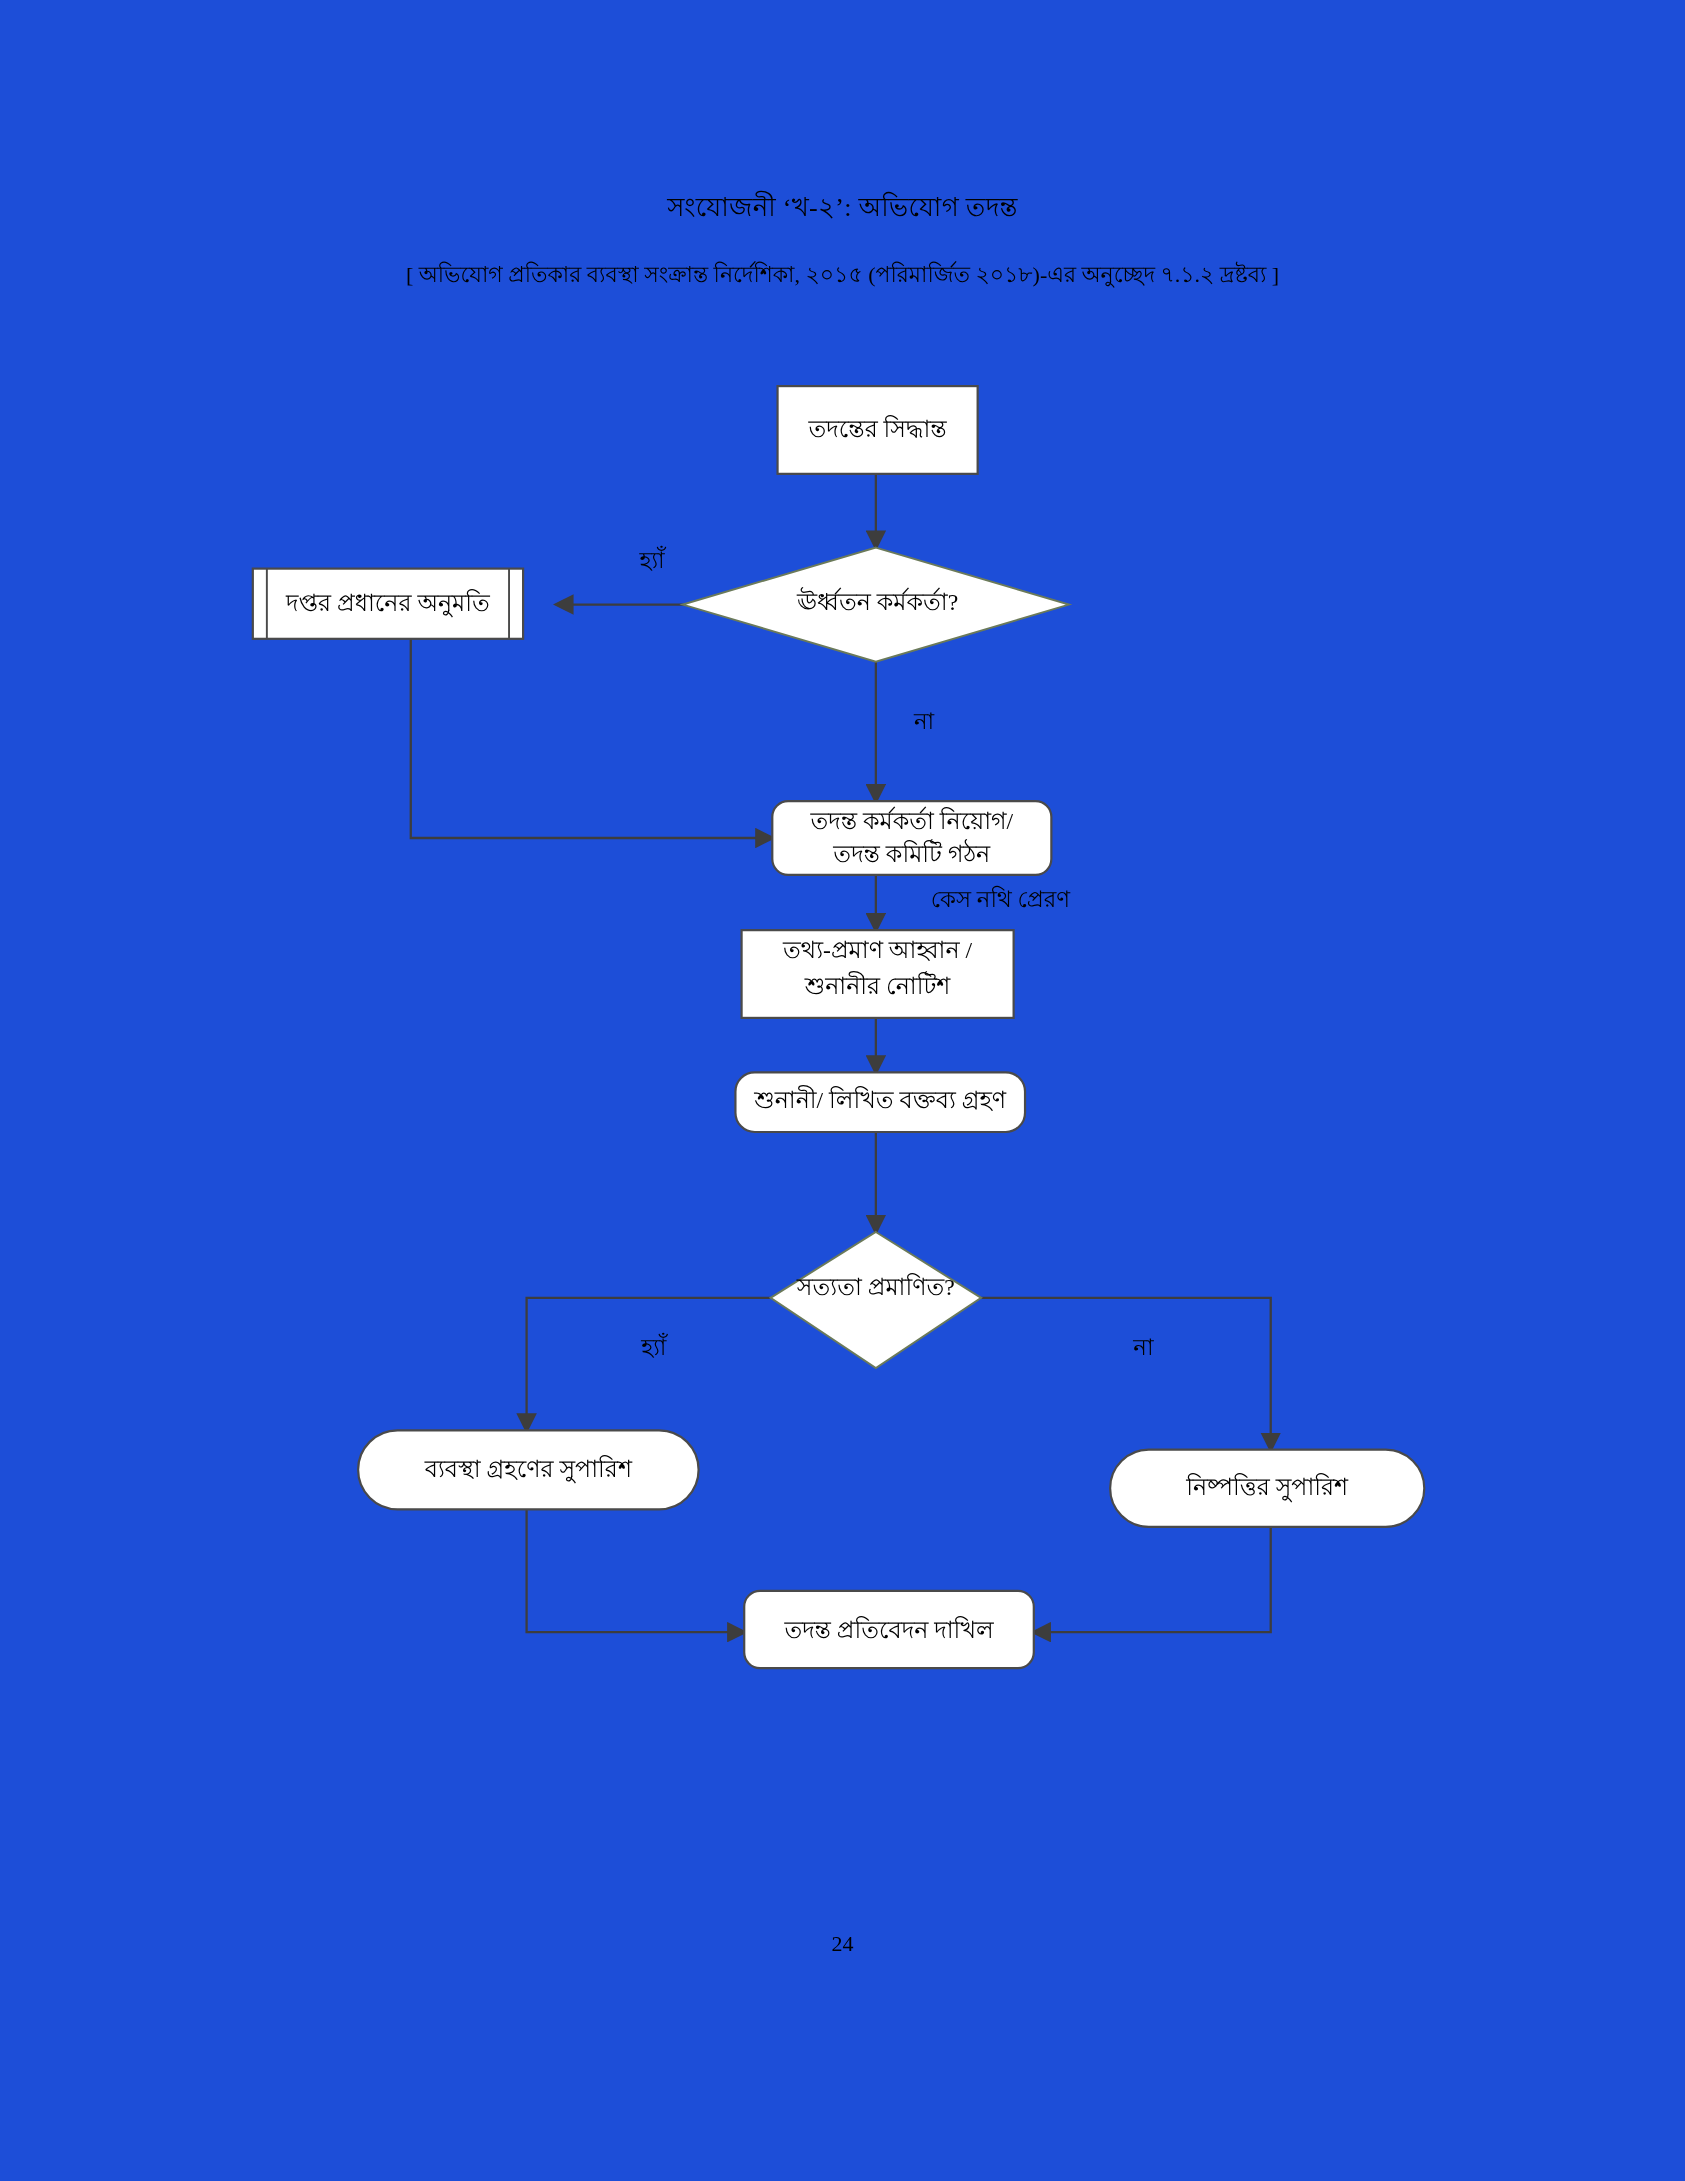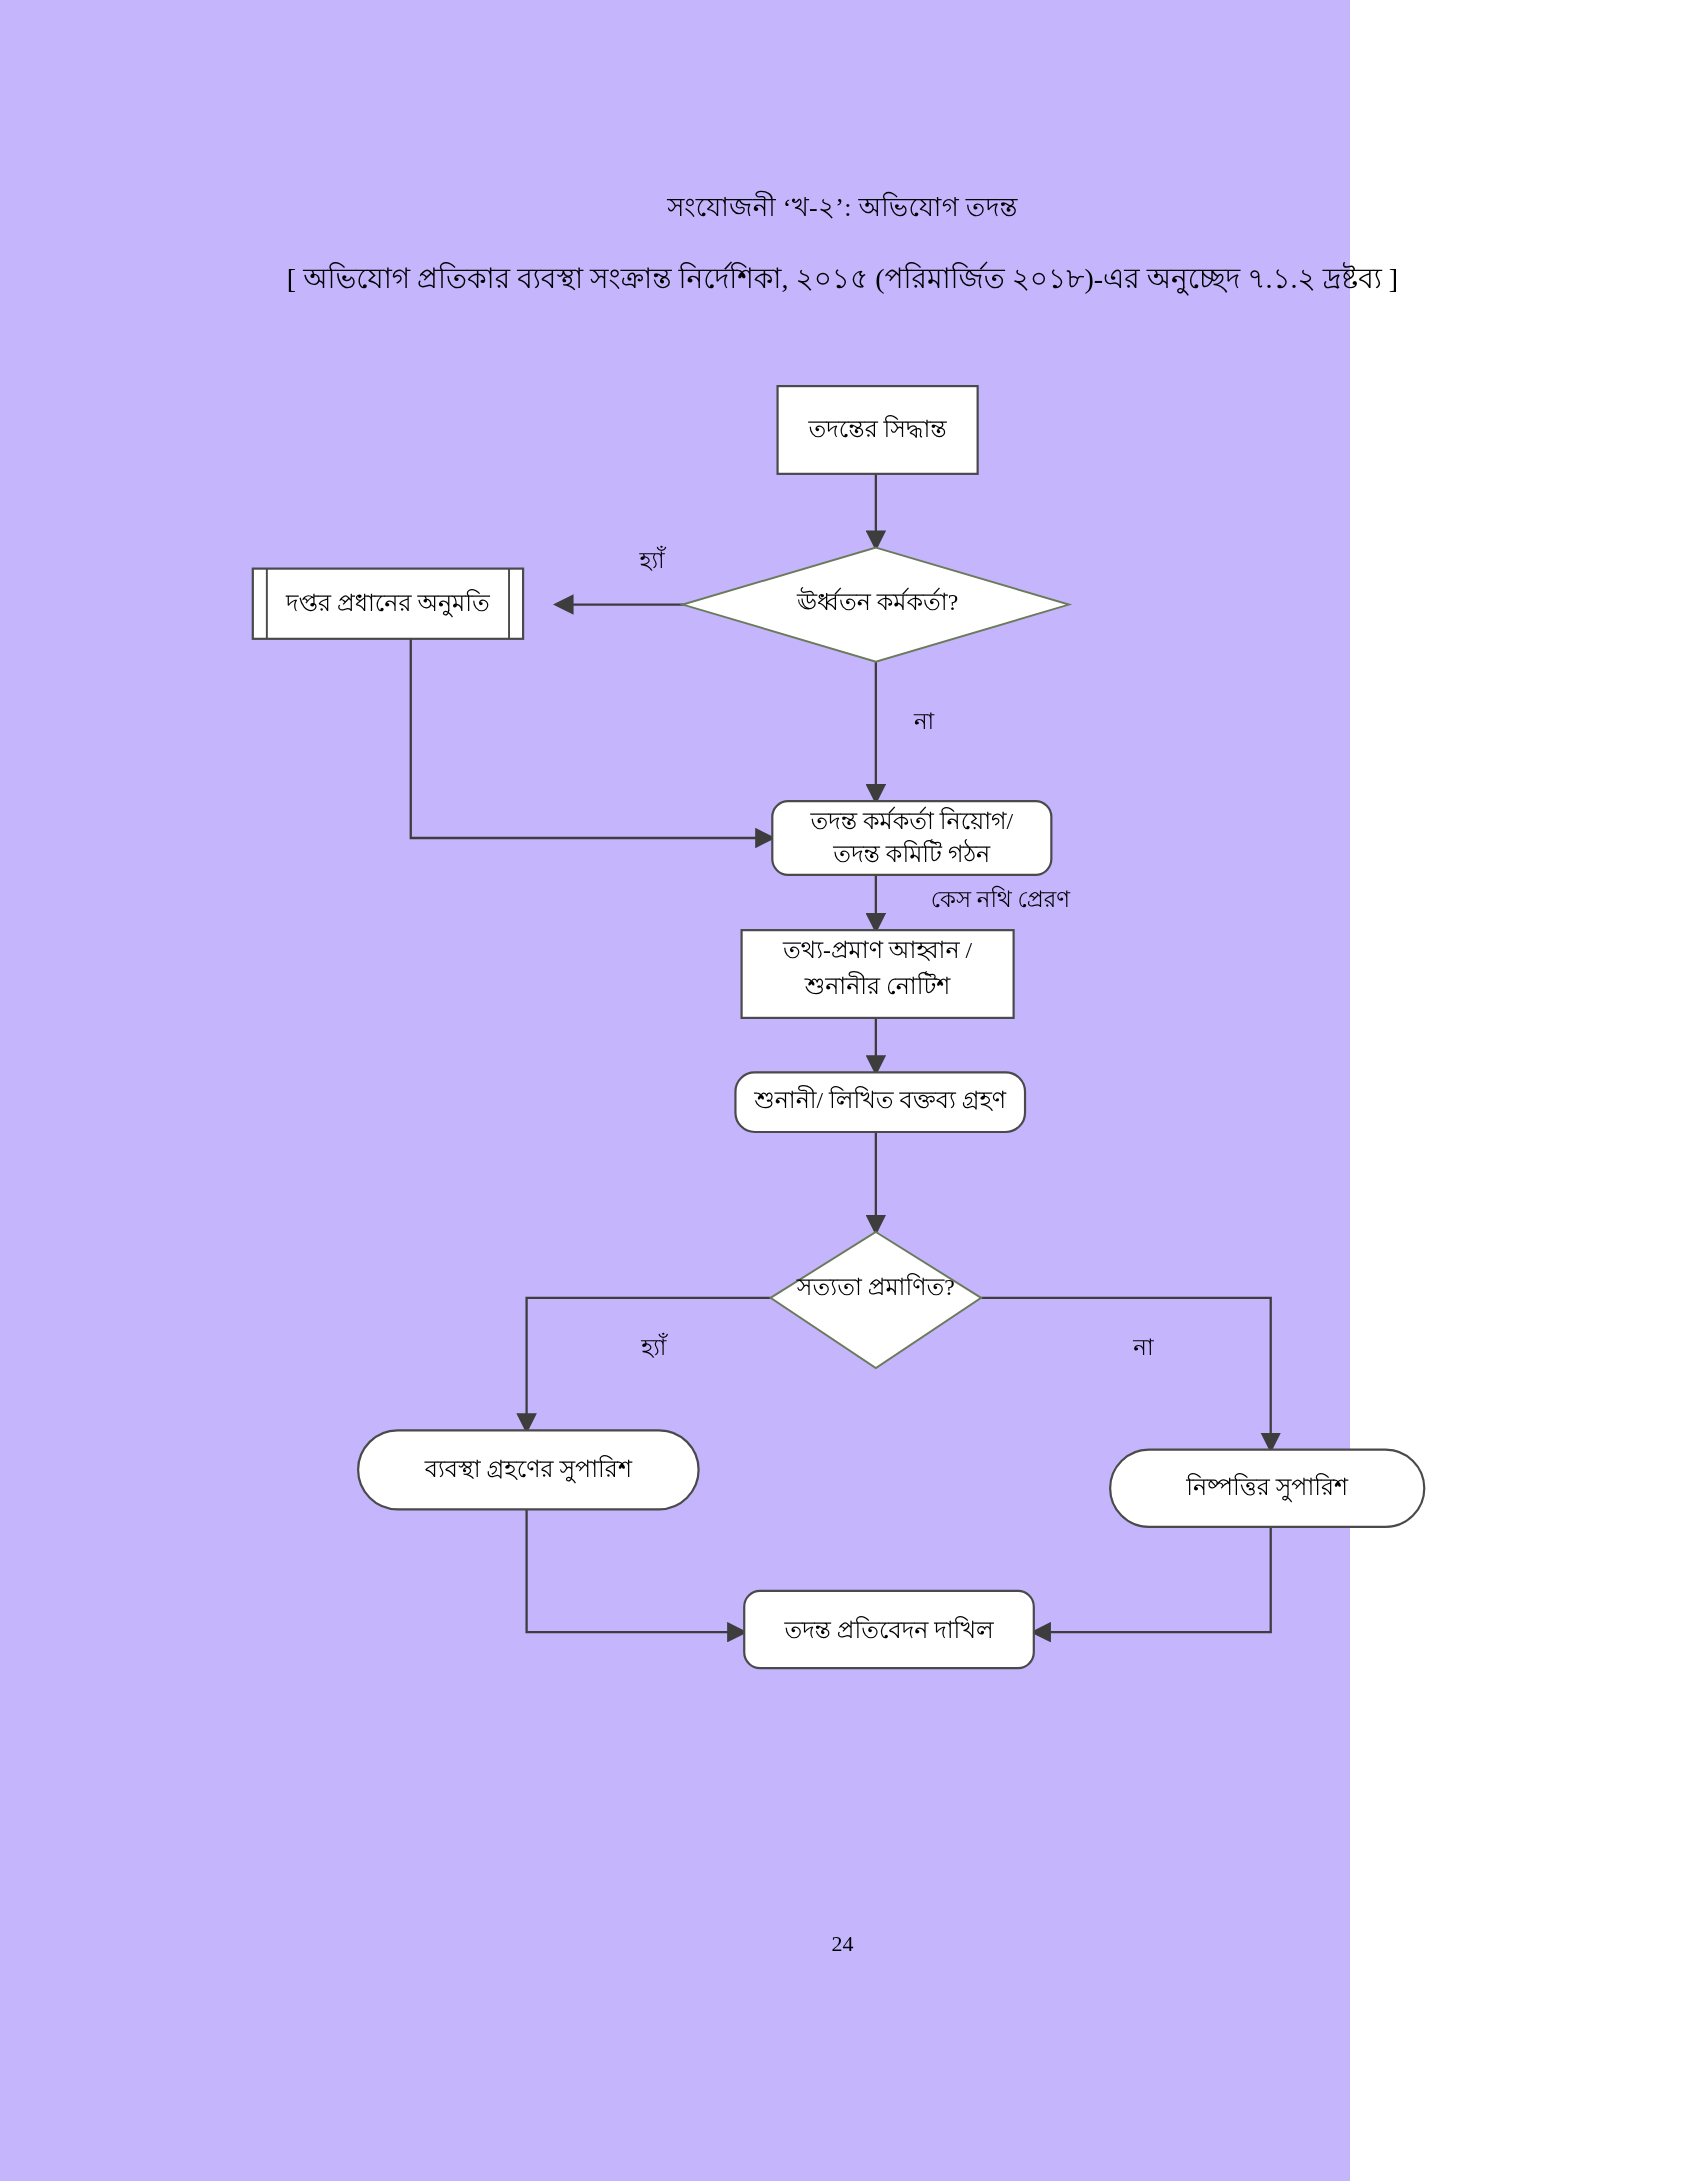--- a/index.html
+++ b/index.html
@@ -10,42 +10,42 @@
   body {
     width: 1685px;
     height: 2181px;
     font-family: "Liberation Serif", "DejaVu Serif", serif;
     color: #000000;
     position: relative;
     overflow: hidden;
   }
   .page {
     position: relative;
-    width: 1350px;
+    width: 1685px;
     height: 2181px;
-    background: #c4b5fd;
+    background: #1d4ed8;
   }
   .doc-title {
     position: absolute;
     top: 191px;
     left: 0;
     width: 1685px;
     text-align: center;
     font-size: 26px;
     line-height: 1.3;
     letter-spacing: 0.3px;
     white-space: nowrap;
   }
   .doc-subtitle {
     position: absolute;
     top: 261px;
     left: 0;
     width: 1685px;
     text-align: center;
-    font-size: 28px;
+    font-size: 22px;
     line-height: 1.3;
     white-space: nowrap;
   }
   .flow-wrap {
     position: absolute;
     top: 351px;
     left: 0;
     width: 1685px;
     height: 1404px;
   }

